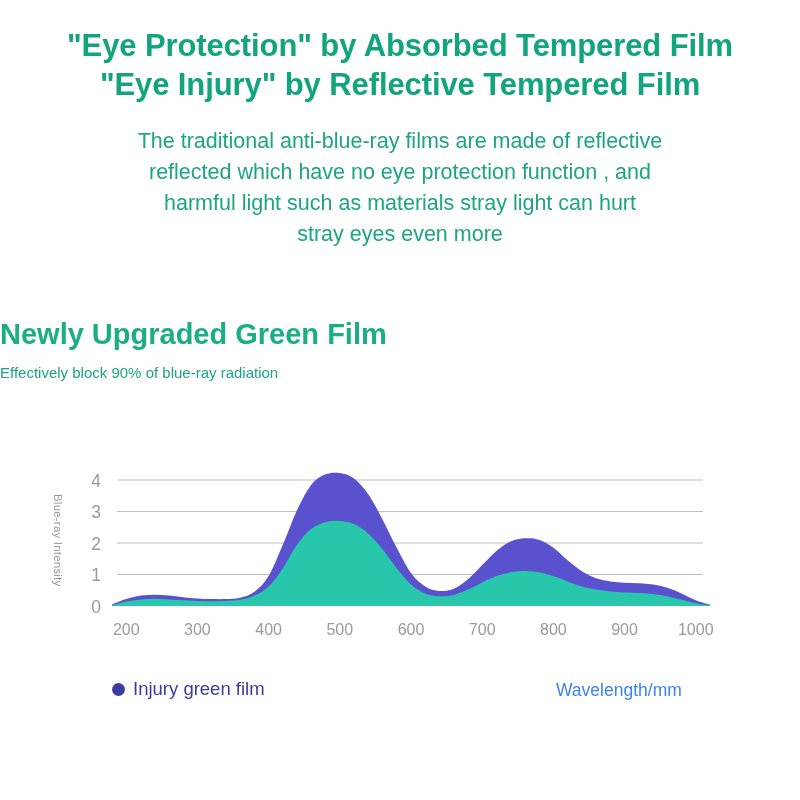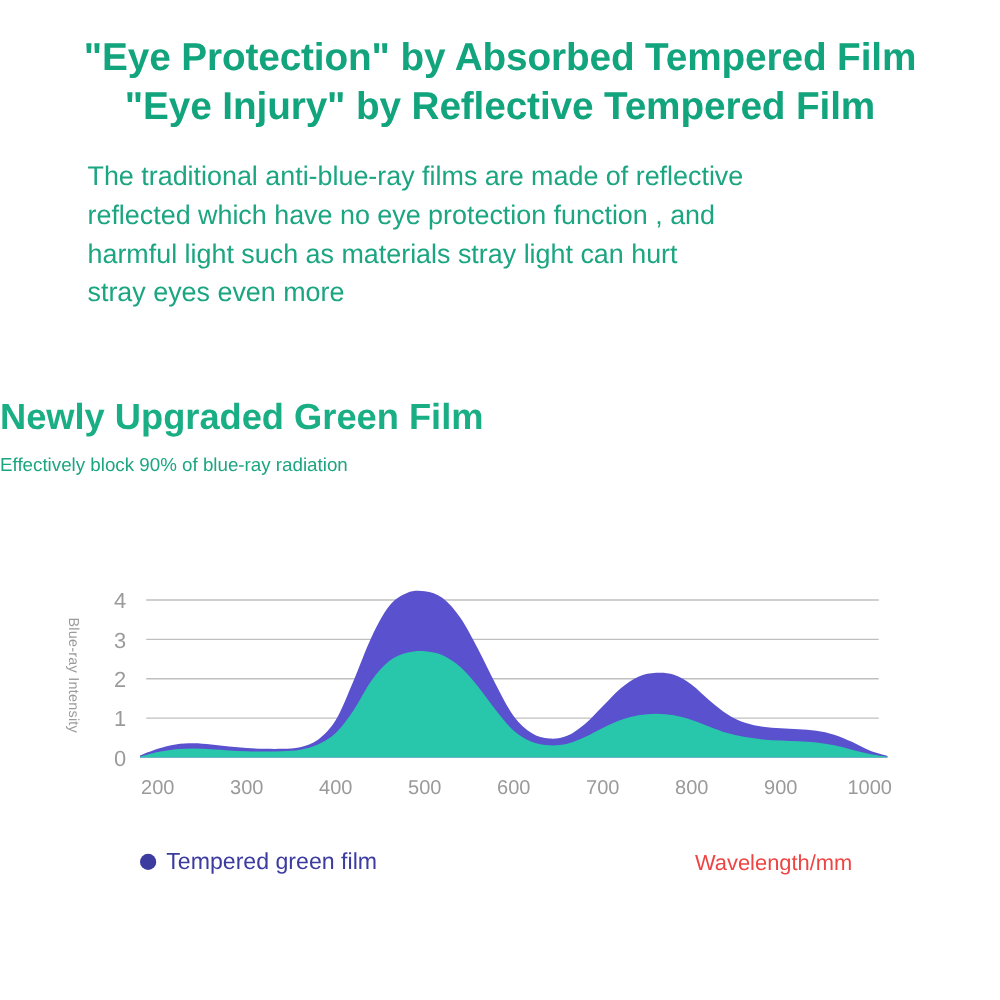--- a/index.html
+++ b/index.html
@@ -33,21 +33,21 @@
     color: #12A47C;
     line-height: 39px;
     letter-spacing: -0.1px;
     white-space: nowrap;
   }
 
   
   .intro {
     margin: 22px auto 0 auto;
     width: 660px;
-    text-align: left;
+    text-align: center;
     color: #1BA581;
     font-size: 21.5px;
     line-height: 31px;
   }
   .intro-line { display: block; white-space: nowrap; }
 
   
   .section-head {
     margin-top: 66px;
     text-align: left;
@@ -121,21 +121,21 @@
     border-radius: 50%;
     flex: 0 0 auto;
   }
   .legend-label-a { color: #3B3BA0; }
   .legend-label-b { color: #2BCBA0; }
   .xaxis-title {
     position: absolute;
     left: 556px;
     top: 2px;
     font-size: 17.5px;
-    color: #ef4444;
+    color: #3b82f6;
     white-space: nowrap;
   }
 </style>
 </head>
 <body>
 
 <div class="page">
 
   <div class="headline">
     <div class="headline-line">"Eye Protection" by Absorbed Tempered Film</div>
@@ -177,18 +177,18 @@
         <text x="482.1904761904762" y="195" text-anchor="middle" fill="#9a9a9a" font-size="16" font-family="&quot;Liberation Sans&quot;, sans-serif">700</text>
         <text x="553.3809523809524" y="195" text-anchor="middle" fill="#9a9a9a" font-size="16" font-family="&quot;Liberation Sans&quot;, sans-serif">800</text>
         <text x="624.5714285714286" y="195" text-anchor="middle" fill="#9a9a9a" font-size="16" font-family="&quot;Liberation Sans&quot;, sans-serif">900</text>
         <text x="695.7619047619047" y="195" text-anchor="middle" fill="#9a9a9a" font-size="16" font-family="&quot;Liberation Sans&quot;, sans-serif">1000</text>
       </svg>
   </div>
 
   <div class="legend">
     <div class="legend-item a">
       <span class="legend-dot" id="dot-a" style="background: rgb(59, 59, 160);"></span>
-      <span class="legend-label-a">Tempered green film</span>
+      <span class="legend-label-a">Injury green film</span>
     </div>
     <div class="xaxis-title">Wavelength/mm</div>
   </div>
 
 </div>
 
 </body></html>

